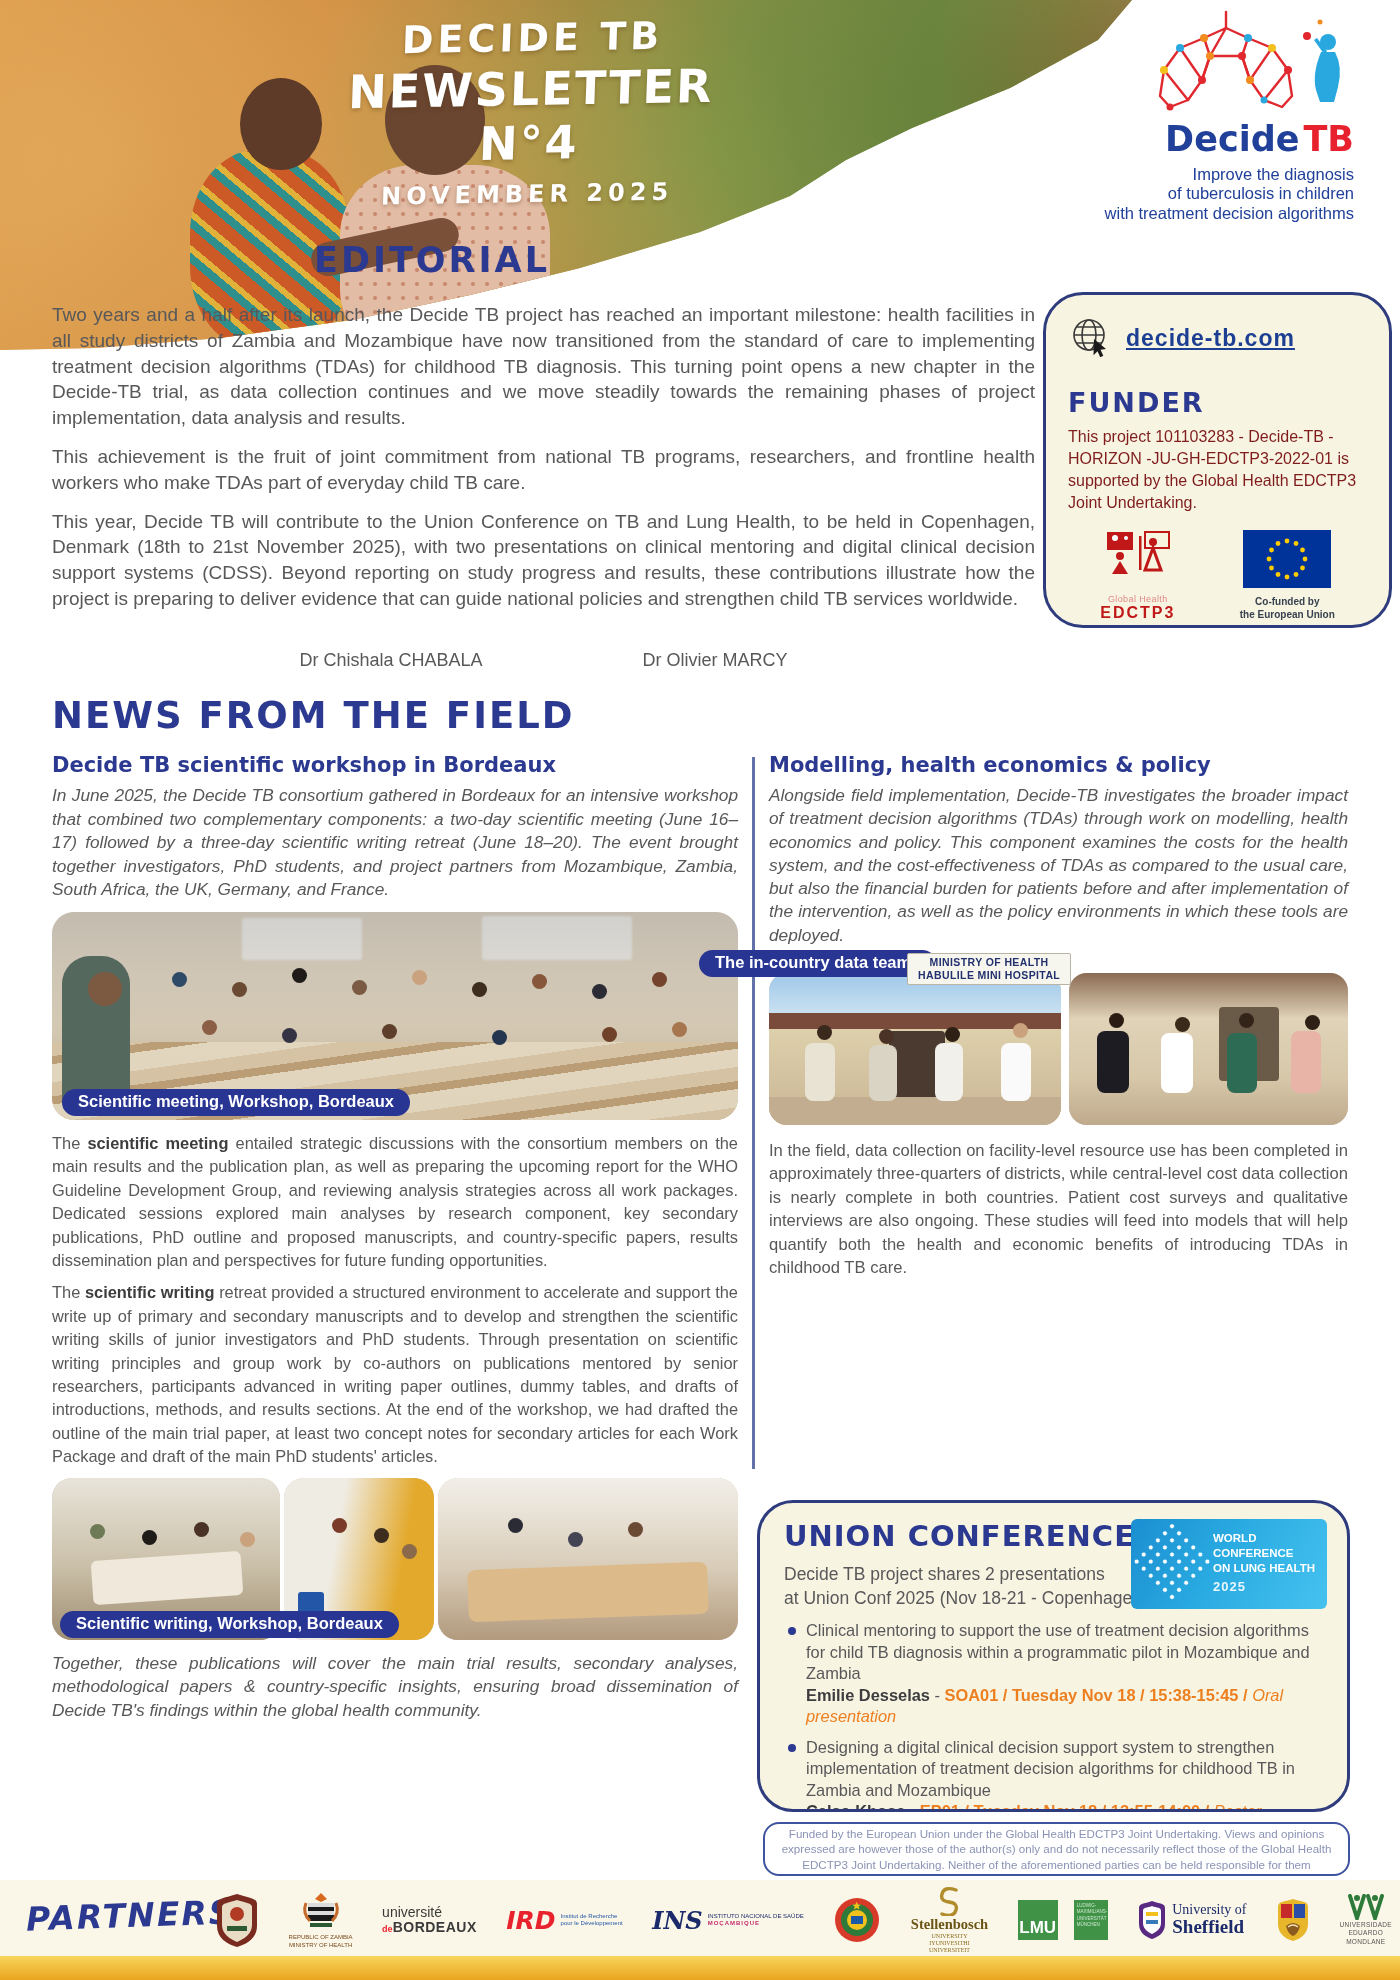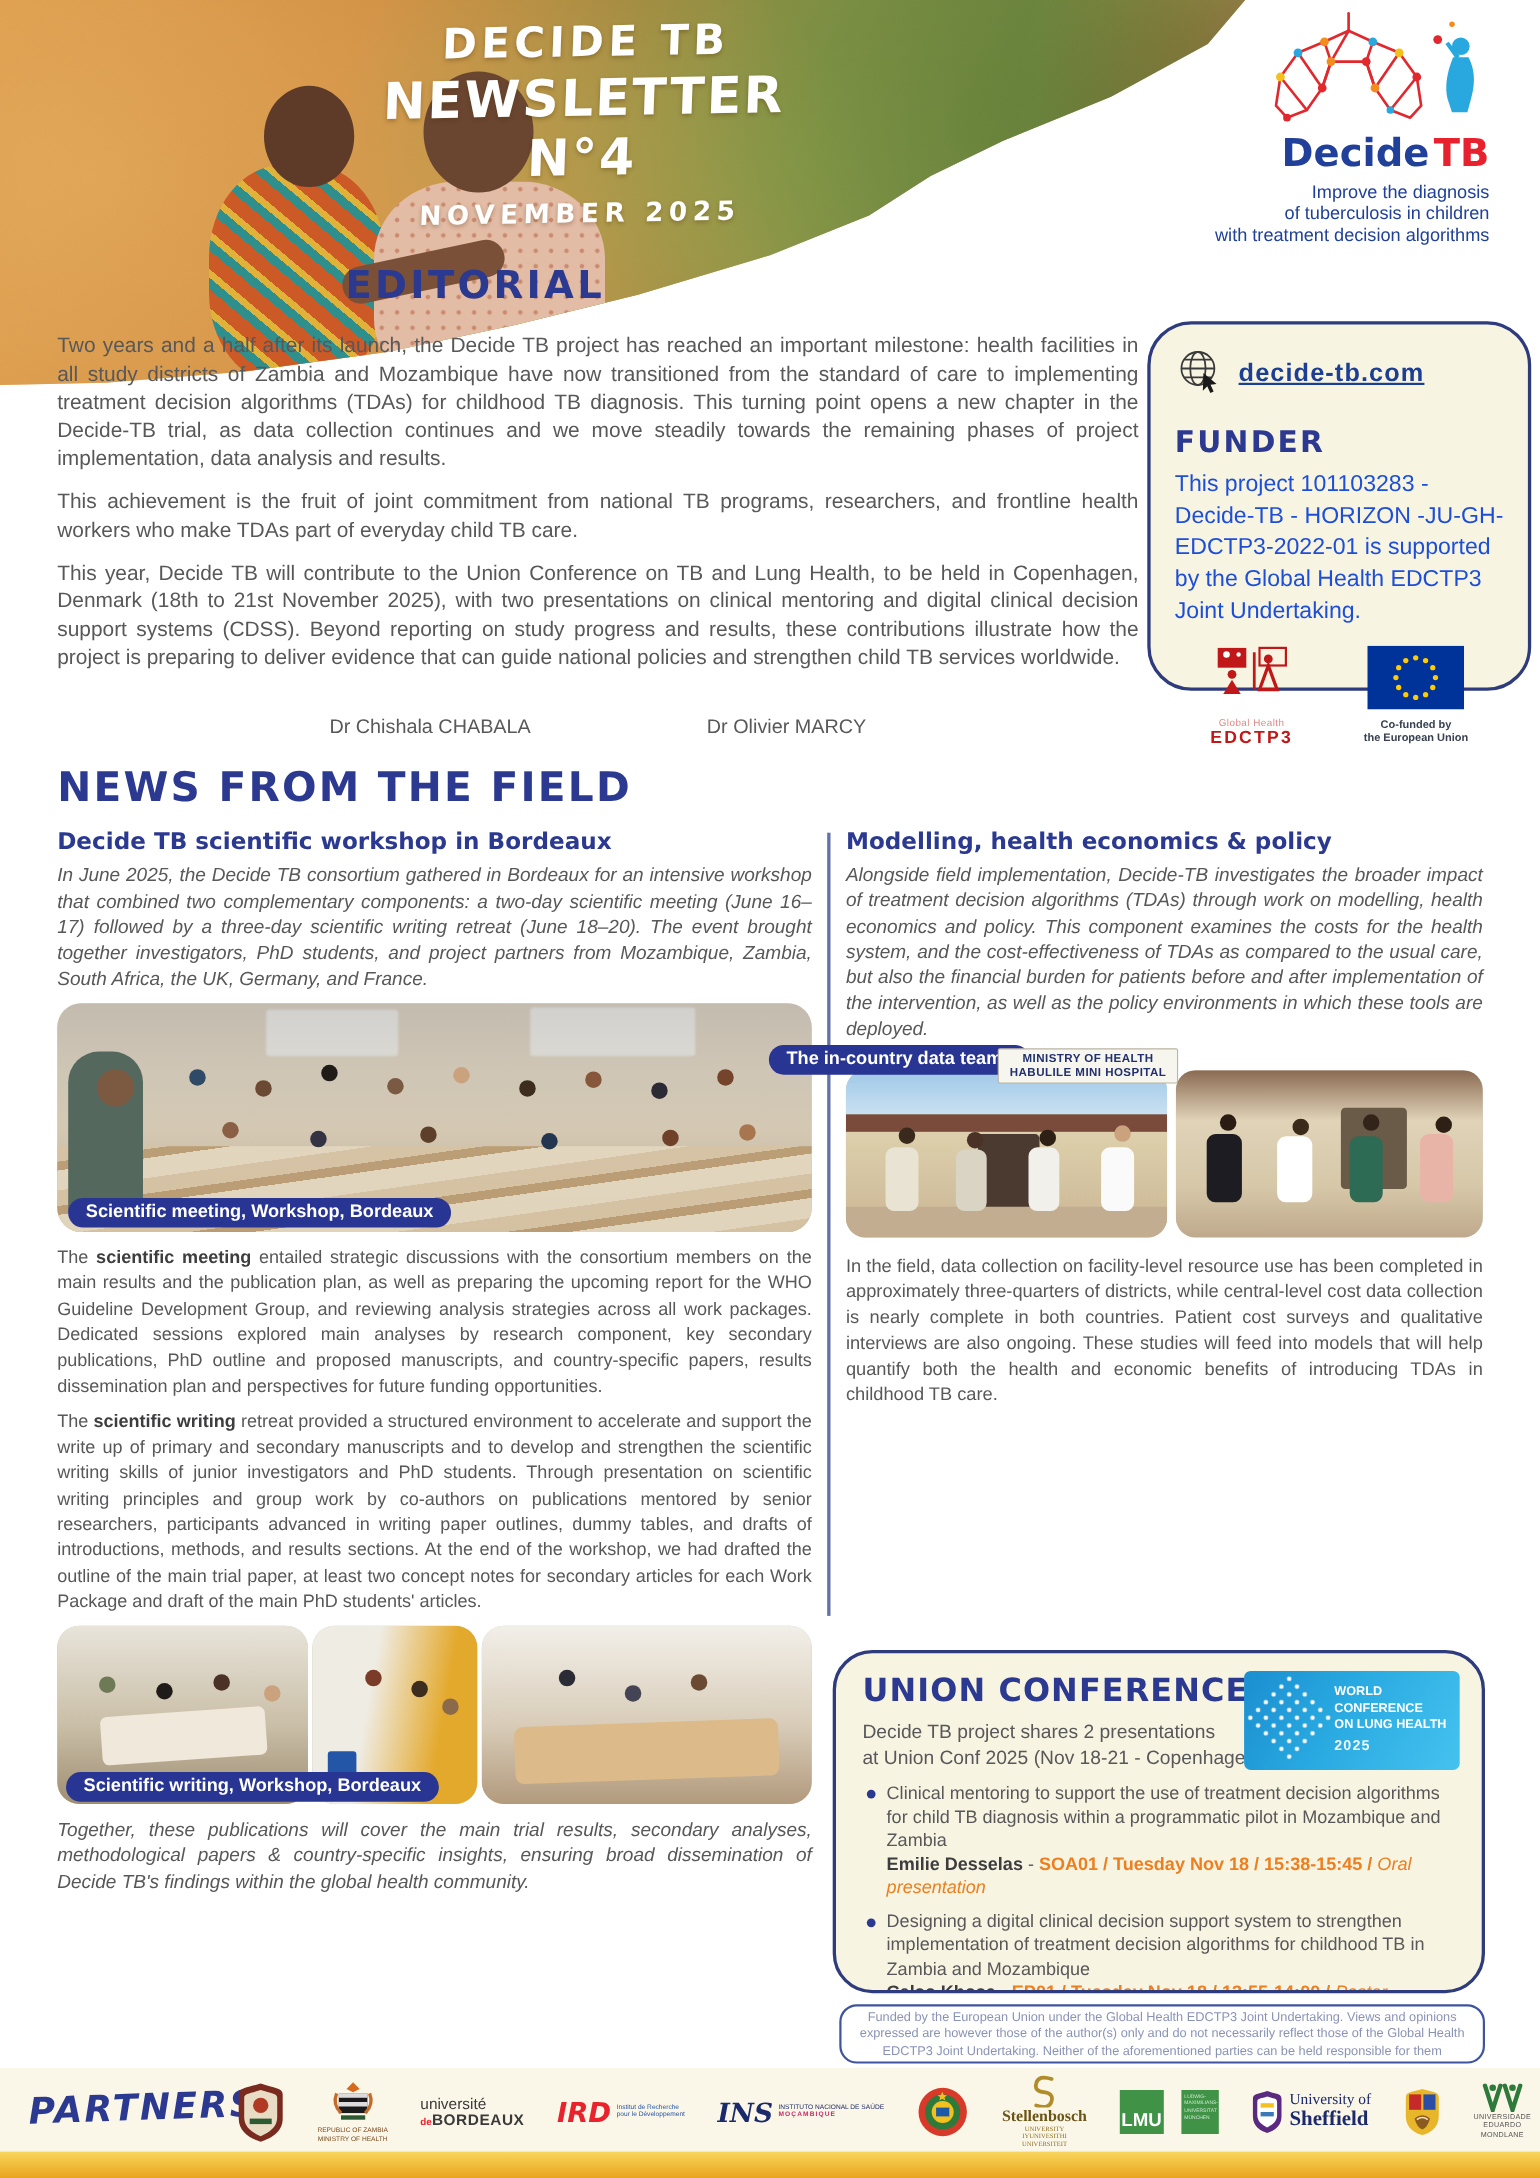--- a/index.html
+++ b/index.html
@@ -40,21 +40,21 @@
     font-size:19px;line-height:25.8px;text-align:justify;}
   .editorial-text p{margin:0 0 13px 0;}
   .signatures{position:absolute;left:52px;top:650px;width:983px;display:flex;justify-content:center;gap:160px;
     color:#58585a;font-size:18px;}
   
   .funder-box{position:absolute;left:1043px;top:292px;width:349px;height:336px;box-sizing:border-box;
     background:#f8f4e2;border:3px solid #2e3c7e;border-radius:40px;padding:20px 22px;}
   .site-row{display:flex;align-items:center;gap:12px;}
   .site-link{color:#1c3f94;font-weight:bold;font-size:23px;letter-spacing:1px;text-decoration:underline;}
   .funder-title{font-size:27px;letter-spacing:2px;margin-top:26px;}
-  .funder-text{color:#1d4ed8;font-size:21px;line-height:1.38;margin-top:8px;}
+  .funder-text{color:#7f1d1d;font-size:16px;line-height:1.38;margin-top:8px;}
   .funder-logos{display:flex;justify-content:space-around;align-items:flex-start;margin-top:16px;}
   .edctp3{text-align:center;}
   .edctp3-small{color:#e08a8a;font-size:9px;margin-top:16px;letter-spacing:.4px;}
   .edctp3-big{color:#c01818;font-weight:bold;font-size:16px;letter-spacing:2px;}
   .eu-block{text-align:center;}
   .eu-caption{color:#37414f;font-size:10px;line-height:1.25;margin-top:4px;font-weight:bold;}
   
   .news-heading{position:absolute;left:52px;top:694px;font-size:37px;letter-spacing:2px;}
   .col-divider{position:absolute;left:752px;top:757px;width:2.5px;height:712px;background:#6272a8;}
   .col{position:absolute;top:753px;color:#58585a;}

